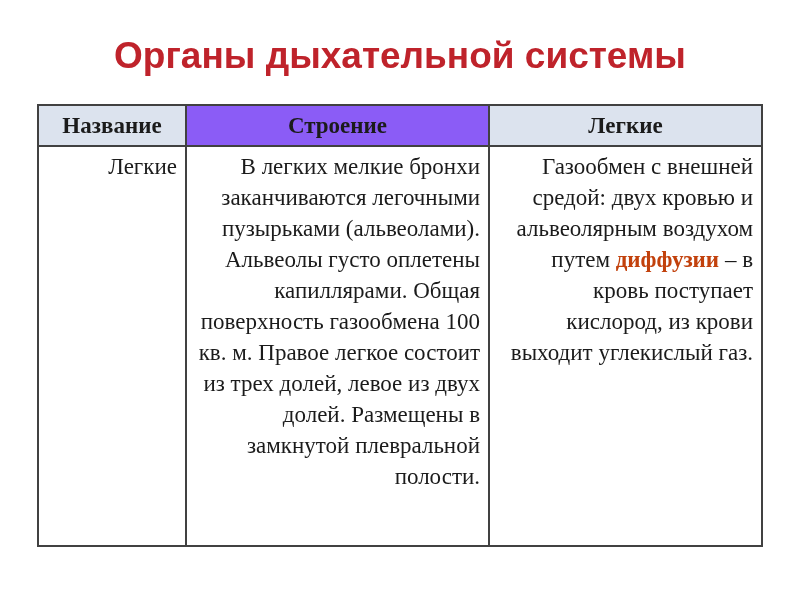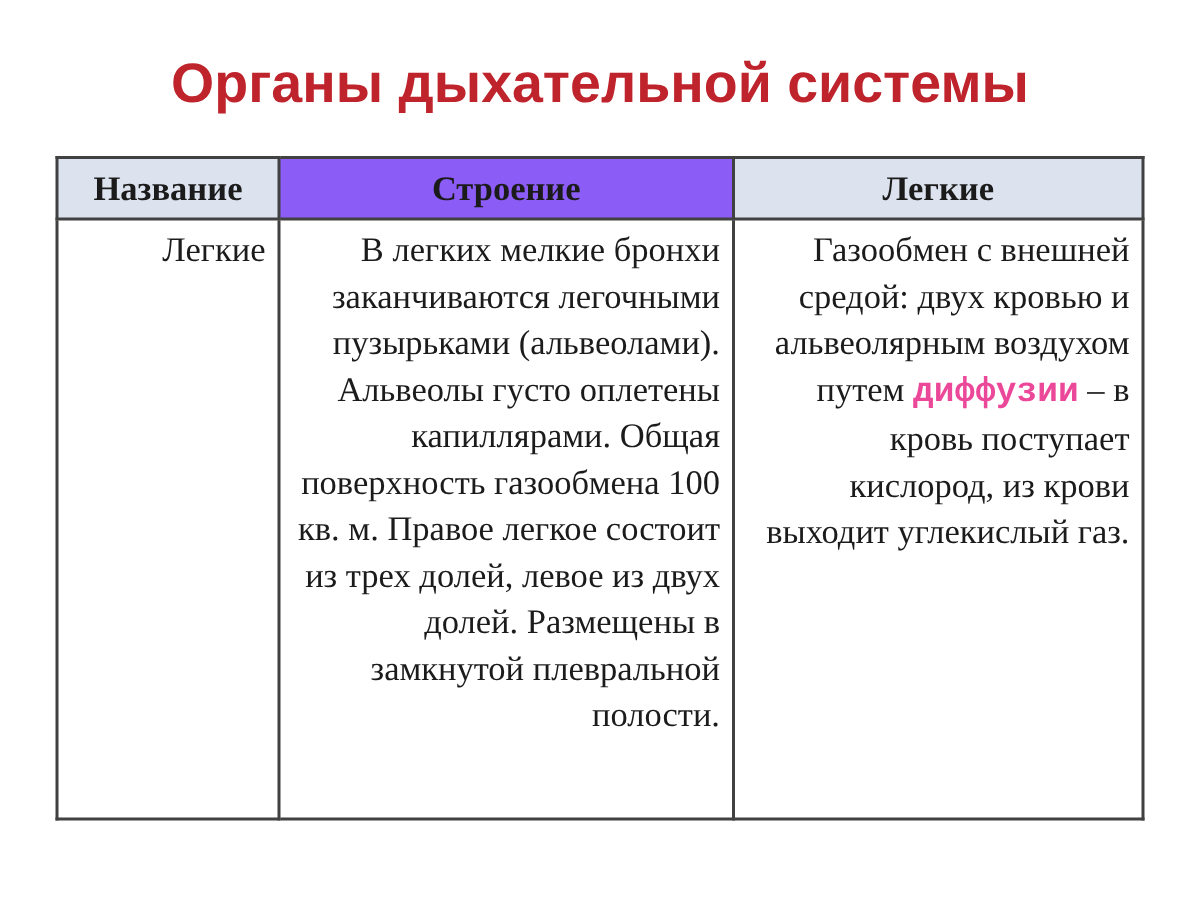--- a/index.html
+++ b/index.html
@@ -79,18 +79,18 @@
       <tr>
         <th style="background-color: rgb(220, 227, 238);">Название</th>
         <th style="background-color: #8b5cf6;">Строение</th>
         <th style="background-color: rgb(220, 227, 238);">Легкие</th>
       </tr>
     </thead>
     <tbody>
       <tr>
         <td>Легкие</td>
         <td>В легких мелкие бронхи заканчиваются легочными пузырьками (альвеолами).  Альвеолы густо оплетены капиллярами. Общая поверхность газообмена 100 кв. м. Правое легкое состоит из трех долей, левое из двух долей. Размещены в замкнутой плевральной полости.</td>
-        <td><span>Газообмен с внешней средой: двух кровью и альвеолярным воздухом путем </span><span class="hl" style="color: #ec4899; font-family: Liberation Mono, monospace;">диффузии</span><span> – в кровь поступает кислород, из крови выходит углекислый газ.</span></td>
+        <td><span>Газообмен с внешней средой: двух кровью и альвеолярным воздухом путем </span><span class="hl" style="color: #c2410c;">диффузии</span><span> – в кровь поступает кислород, из крови выходит углекислый газ.</span></td>
       </tr>
     </tbody>
   </table>
 
 </div>
 
 </body></html>

